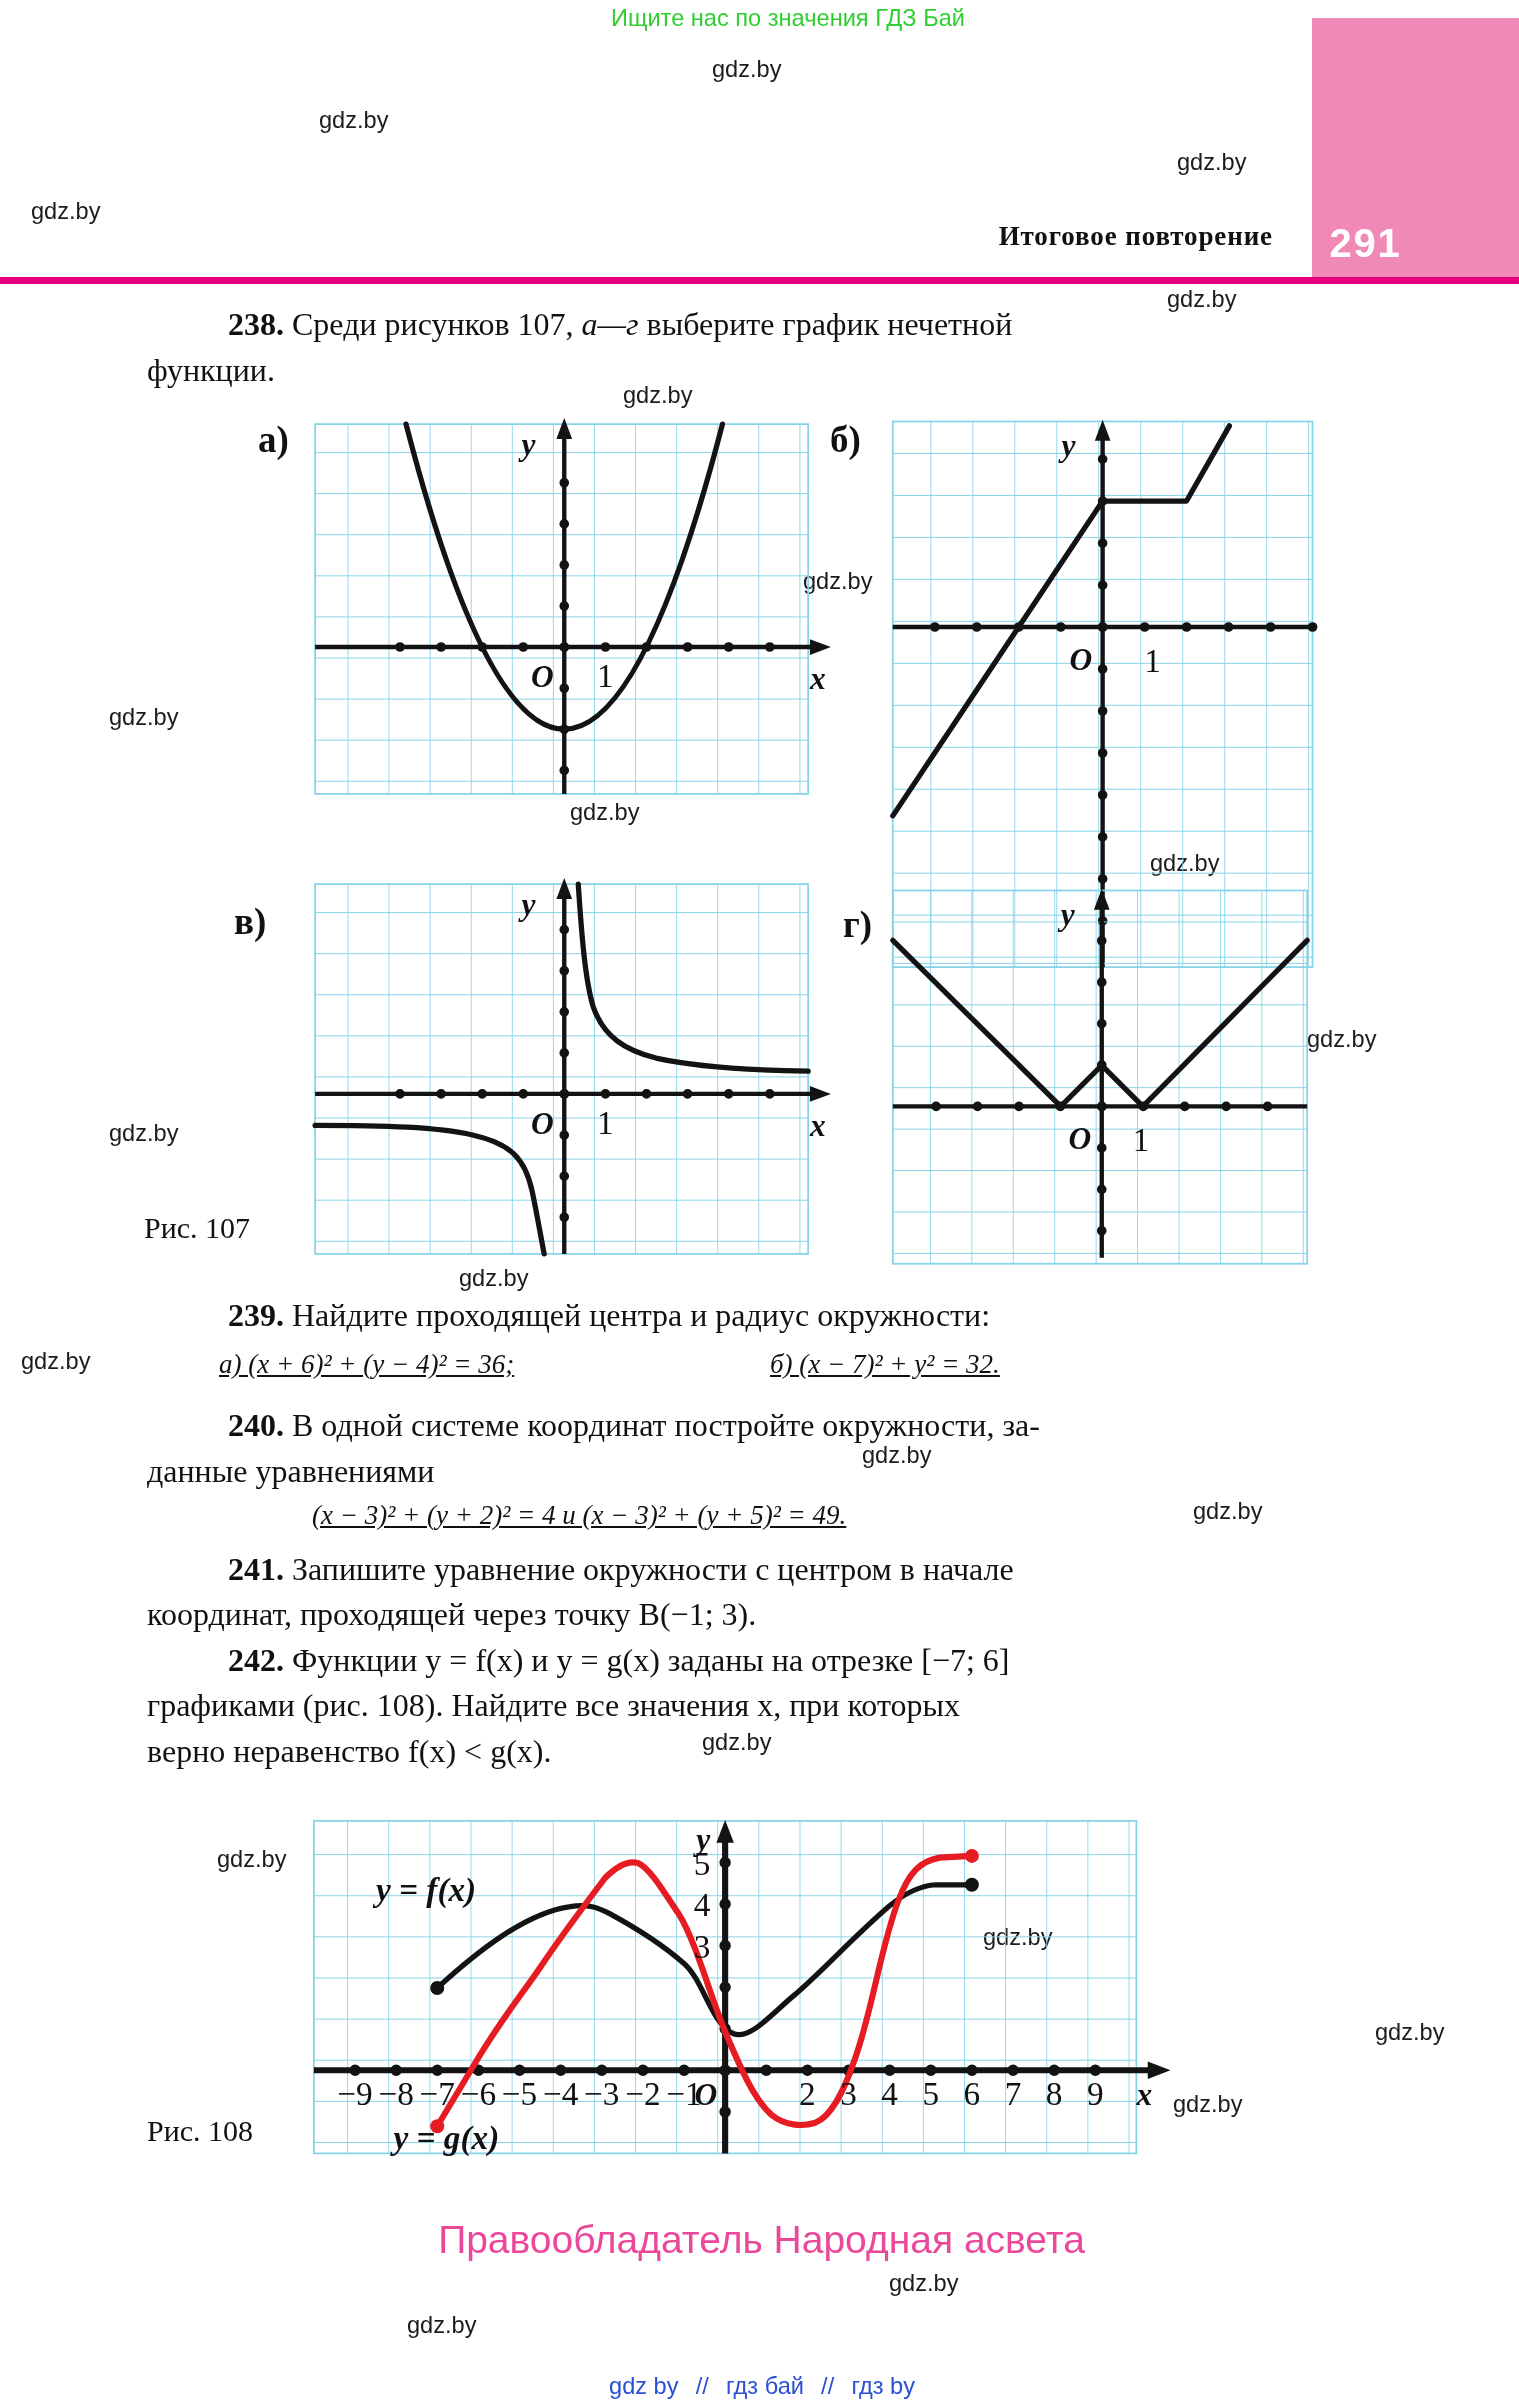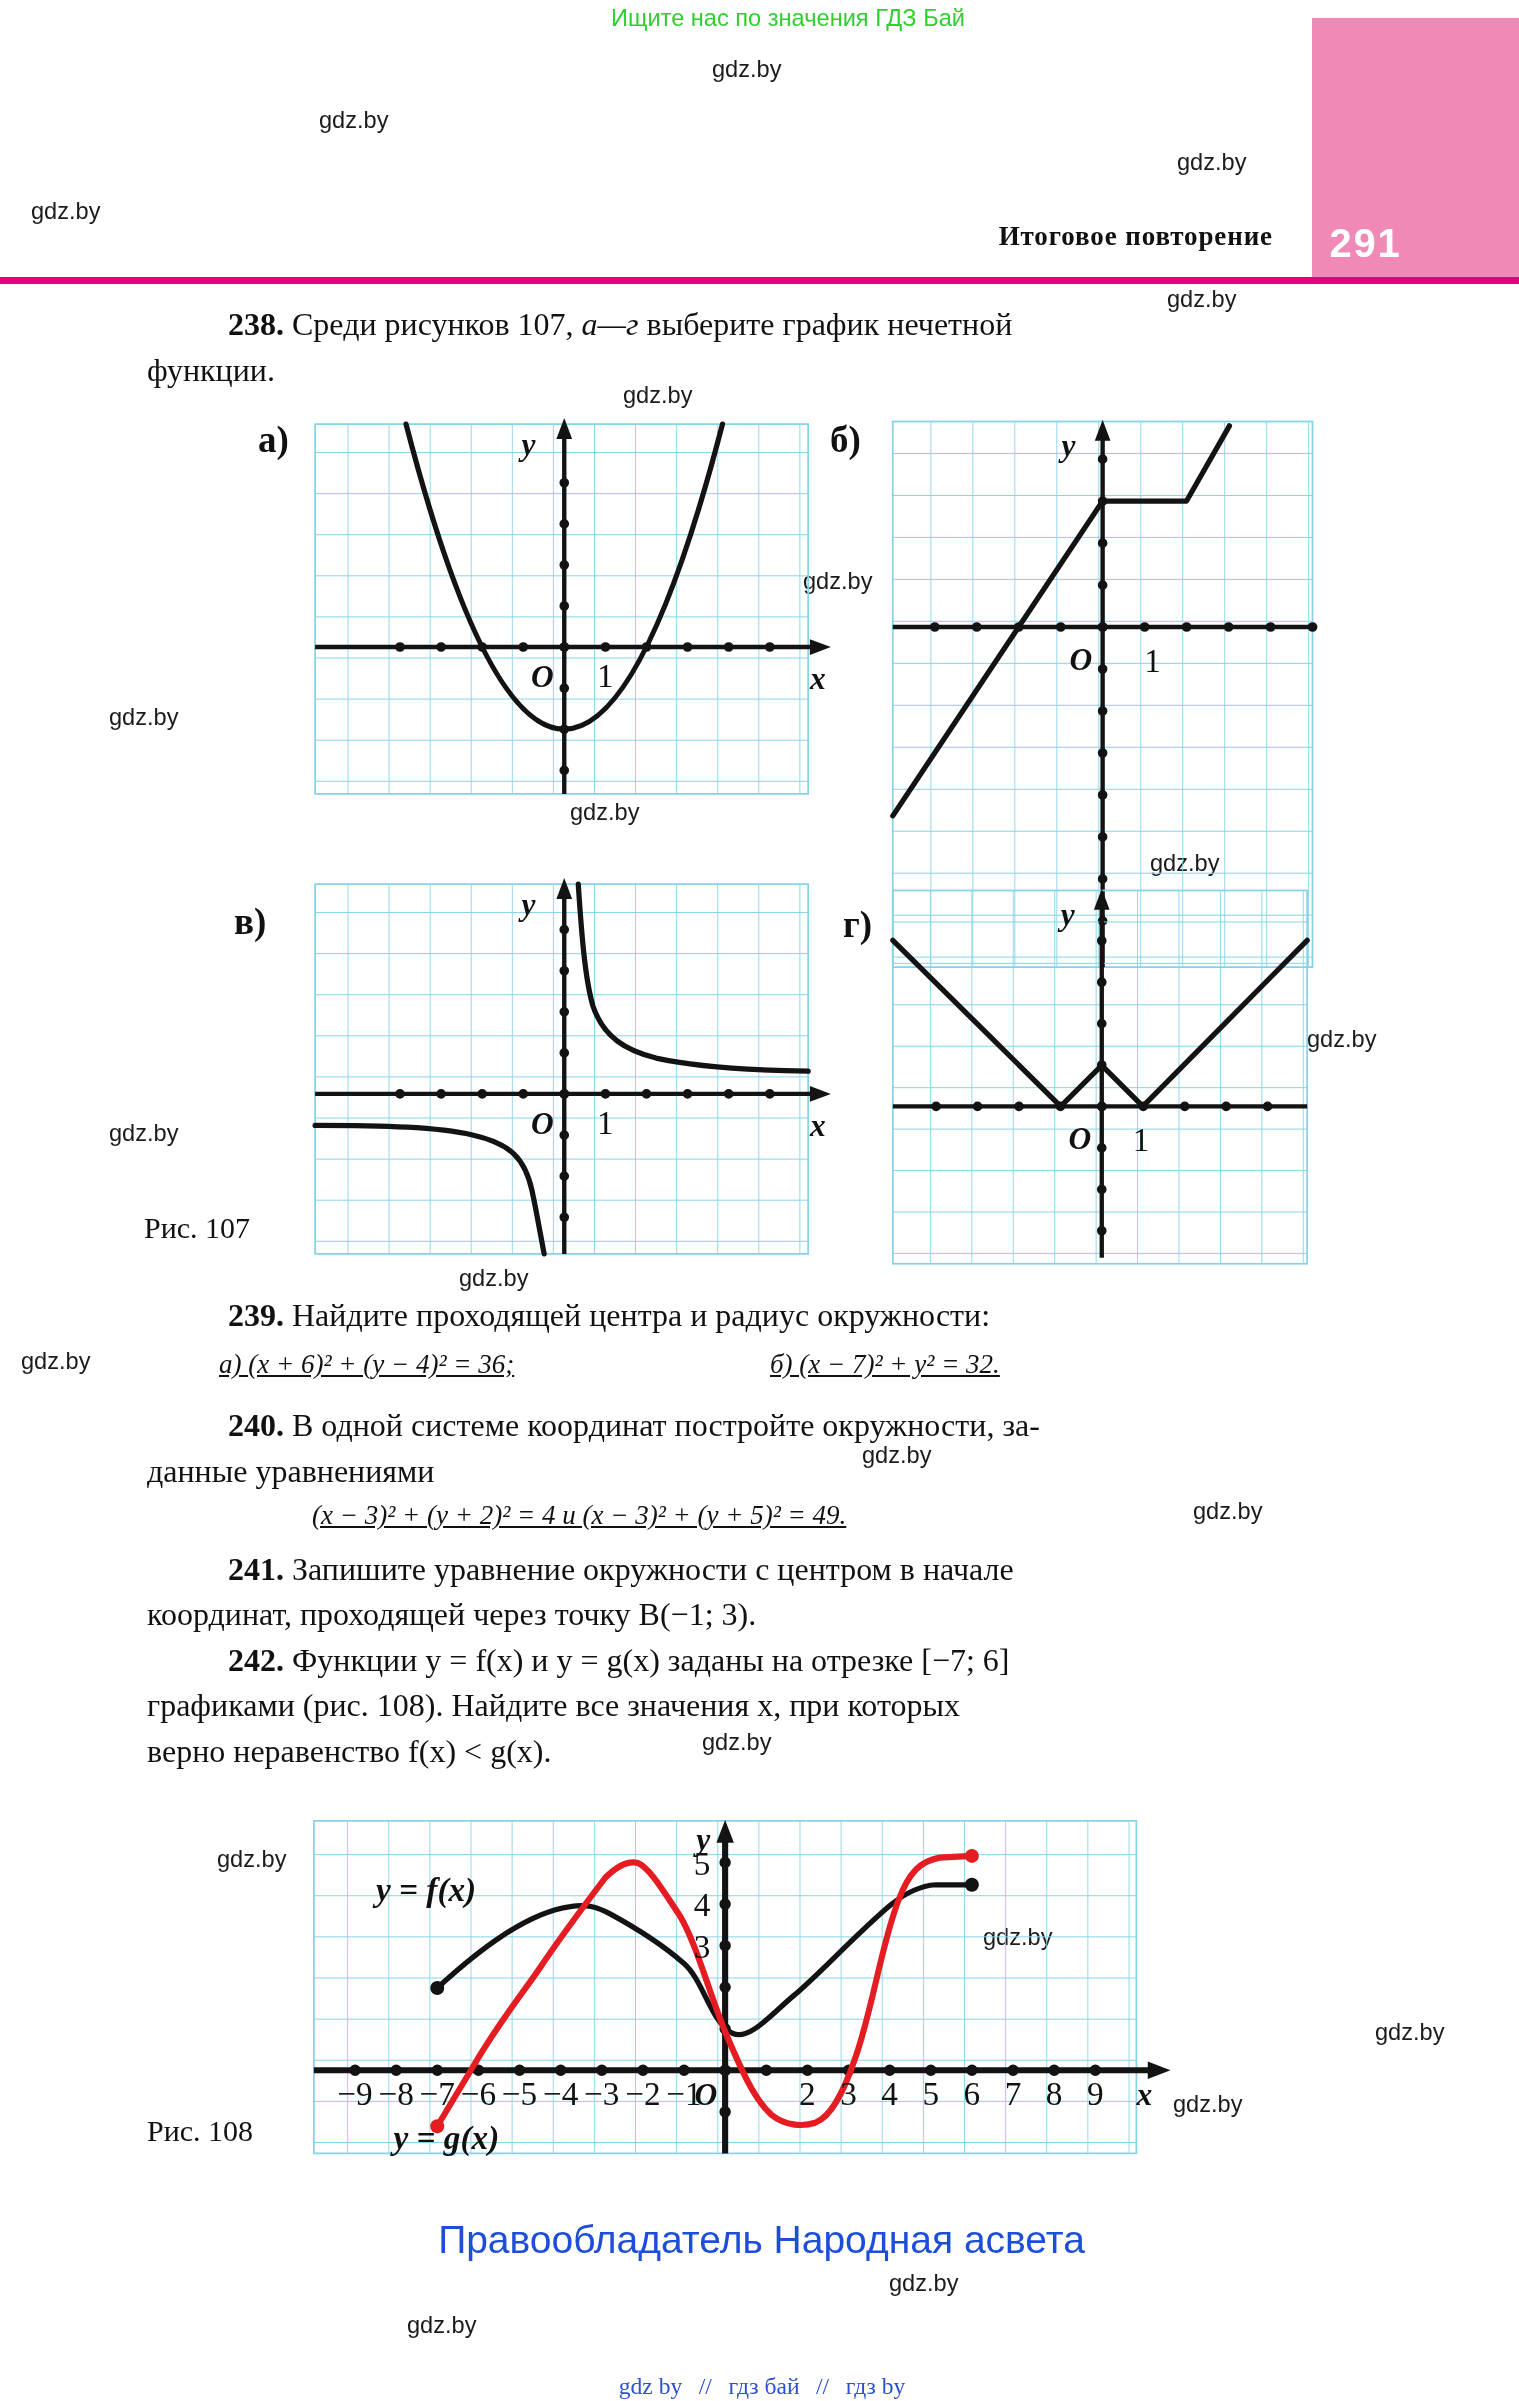--- a/index.html
+++ b/index.html
@@ -14,23 +14,23 @@
   .page-num{position:absolute;left:17.5px;top:203px;color:#ffffff;font-family:"Liberation Sans",sans-serif;
         font-weight:bold;font-size:40px;letter-spacing:1.8px;}
   .rule{position:absolute;left:0;top:277px;width:1519px;height:7px;background:#e5007d;}
   .body-line{position:absolute;font-size:32px;white-space:nowrap;}
   .num{font-weight:bold;margin-left:27px;}
   .ital{font-style:italic;}
   .eq{position:absolute;font-size:27px;font-style:italic;white-space:nowrap;text-decoration:underline;}
   .fig-cap{position:absolute;font-size:30px;white-space:nowrap;}
   .panel-letter{position:absolute;font-size:37px;font-weight:bold;}
   .pink-footer{position:absolute;left:385px;top:2218px;width:753px;text-align:center;
-        font-family:"Liberation Sans",sans-serif;font-size:39px;color:#1d4ed8;white-space:nowrap;}
+        font-family:"Liberation Sans",sans-serif;font-size:39px;color:#ec4899;white-space:nowrap;}
   .blue-footer{position:absolute;left:543px;top:2373px;width:438px;text-align:center;
-        font-family:Liberation Serif, serif;font-size:23.6px;color:#2b50d4;white-space:nowrap;}
+        font-family:Liberation Sans, sans-serif;font-size:23.6px;color:#2b50d4;white-space:nowrap;}
   .blue-footer span{margin:0 5.3px;}
   svg{position:absolute;overflow:visible;}
   svg text{font-family:"Liberation Serif",serif;fill:#111;}
   .axlbl{font-size:36px;font-style:italic;font-weight:bold;}
   .tick{font-size:38px;}
   .curve{fill:none;stroke:#131313;stroke-width:6;stroke-linecap:round;stroke-linejoin:round;}
   .curve-red{fill:none;stroke:#e51d23;stroke-width:7;stroke-linecap:round;stroke-linejoin:round;}
   .axis{stroke:#131313;stroke-width:5;}
   .axis-f{stroke:#131313;stroke-width:7;}
   .dots{stroke:#131313;stroke-width:11;stroke-linecap:round;fill:none;}

